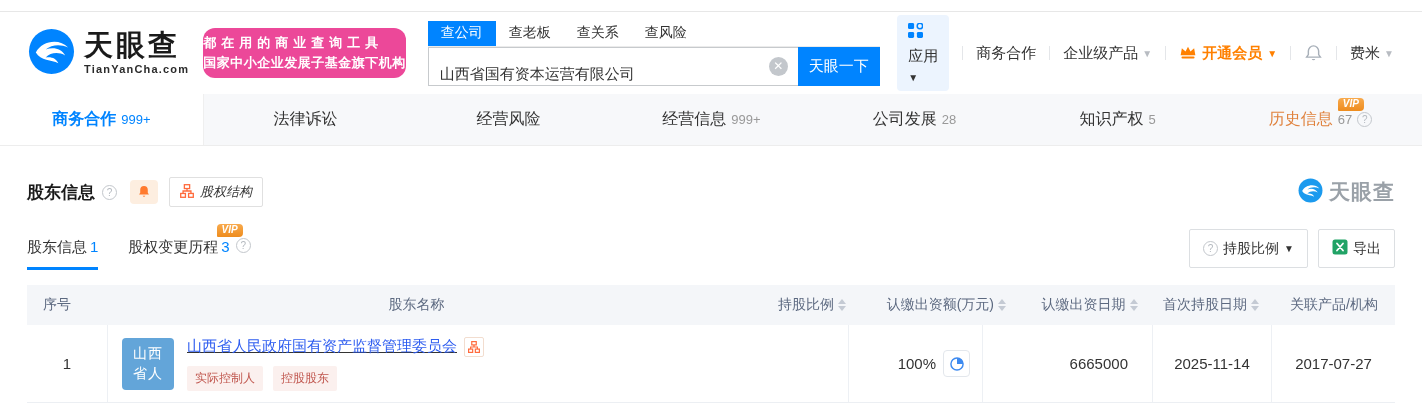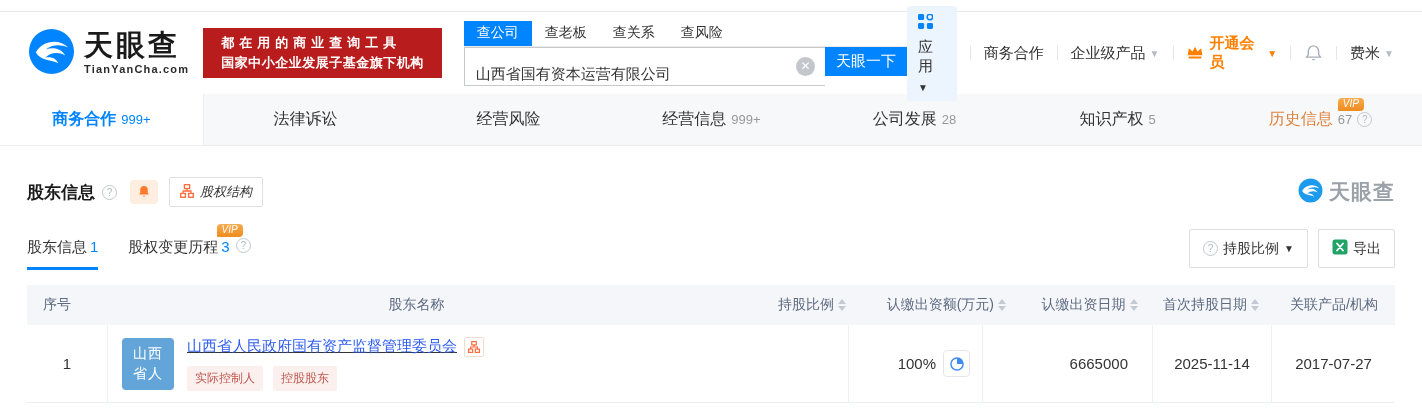--- a/index.html
+++ b/index.html
@@ -6,37 +6,37 @@
   html,body { width:1422px; height:420px; background:#fff; overflow:hidden;
     font-family:"Liberation Sans","DejaVu Sans",sans-serif; color:#333; font-size:14px; }
   .topstrip { height:12px; background:#fff; border-bottom:1px solid #e7e7e7; }
 
   
   .header { display:flex; align-items:center; height:82px; padding:0 28px; background:#fff; }
   .logo { display:flex; align-items:center; gap:9px; }
   .logo-txt { display:flex; flex-direction:column; line-height:1; }
   .logo-title { font-size:29px; font-weight:bold; color:#1a1a1a; letter-spacing:3px; }
   .logo-sub { font-size:11px; font-weight:bold; color:#2b2b2b; letter-spacing:1.2px; margin-top:4px; }
-  .slogan { margin-left:14px; background:#b91c1c; color:#fff; padding:5px 18px; border-radius:0;
+  .slogan { margin-left:14px; background:#ec4899; color:#fff; padding:5px 0; border-radius:12px;
     font-size:13px; font-weight:bold; line-height:1.55; white-space:nowrap; }
   .slogan .l1 { letter-spacing:5px; }
   .slogan .l2 { letter-spacing:0.5px; }
 
   .search-block { margin-left:22px; width:452px; }
   .search-tabs { display:flex; align-items:flex-end; border-bottom:1px solid #ebebeb; }
   .search-tab { padding:3px 13px 4px; font-size:14px; color:#333; cursor:pointer;font-family:Liberation Mono, monospace; }
   .search-tab.active { background:#0084ff; color:#fff; }
   .search-row { display:flex; }
   .input-wrap { position:relative; flex:1; }
   .search-input { width:100%; height:39px; border:1px solid #c7cacd; border-right:none;
     padding:16px 36px 0 11px; font-size:15px; color:#333; outline:none;
     font-family:"Liberation Sans","DejaVu Sans",sans-serif; }
   .clear-ic { position:absolute; right:10px; top:10px; width:19px; height:19px; border-radius:50%;
     background:#c3c7cc; color:#fff; font-size:12px; line-height:19px; text-align:center; cursor:pointer; }
-  .search-btn { width:82px; height:29px; background:#0084ff; color:#fff; border:none; font-size:15px;
+  .search-btn { width:82px; height:39px; background:#0084ff; color:#fff; border:none; font-size:15px;
     cursor:pointer; font-family:inherit; }
 
   .top-right { margin-left:auto; display:flex; align-items:center; }
   .vdiv { width:1px; height:14px; background:#e4e6e9; margin:0 13px; }
   .apps-chip { display:flex; gap:6px; background:#ecf4fe; border-radius:4px;
     padding:8px 11px; cursor:pointer; font-size:15px; color:#333;flex-direction:column; }
   .nav-item { font-size:15px; color:#333; cursor:pointer; display:flex; align-items:center; gap:4px; white-space:nowrap; }
   .caret { font-size:10px; color:#333; }
   .caret.gray { color:#b8bcc2; }
   .caret.orange { color:#ff8000; }
@@ -45,21 +45,21 @@
   
   .navbar { display:flex; height:52px; background:#f7f8fa; border-bottom:1px solid #ededed; }
   .nav-tab { flex:1; display:flex; align-items:center; justify-content:center; gap:5px;
     font-size:16px; color:#333; cursor:pointer; position:relative; }
   .nav-tab .cnt { font-size:13px; color:#999; }
   .nav-tab.active { background:#fff; border-right:1px solid #efefef; }
   .nav-tab.active .lbl { color:#0084ff; font-weight:bold; }
   .nav-tab.active .cnt { color:#0084ff; }
   .nav-tab.hl .lbl { color:#e0823d; }
   .vip-badge { background:linear-gradient(180deg,#f8aa4d,#ee8c1e); color:#fff; font-size:10px;
-    font-weight:normal; font-style:italic; padding:1px 5px 2px; border-radius:4px 4px 4px 1px; line-height:1; }
+    font-weight:bold; font-style:italic; padding:1px 5px 2px; border-radius:4px 4px 4px 1px; line-height:1; }
   .vip-float { position:absolute; top:4px; }
   .nav-tab.hl .vip-float { left:58.5%; }
   .q-ic { display:inline-block; width:15px; height:15px; border:1px solid #c3c7cc; border-radius:50%;
     color:#b4b9bf; font-size:10px; line-height:14px; text-align:center; flex:0 0 auto; }
 
   
   .main { padding:0 27px; background:#fff; }
   .section-head { display:flex; align-items:center; margin-top:31px; }
   .section-title { font-size:17px; font-weight:bold; color:#1a1a1a; }
   .bell-chip { margin-left:13px; background:#fdeee0; border-radius:4px; padding:4px 7px 2px; cursor:pointer; }

